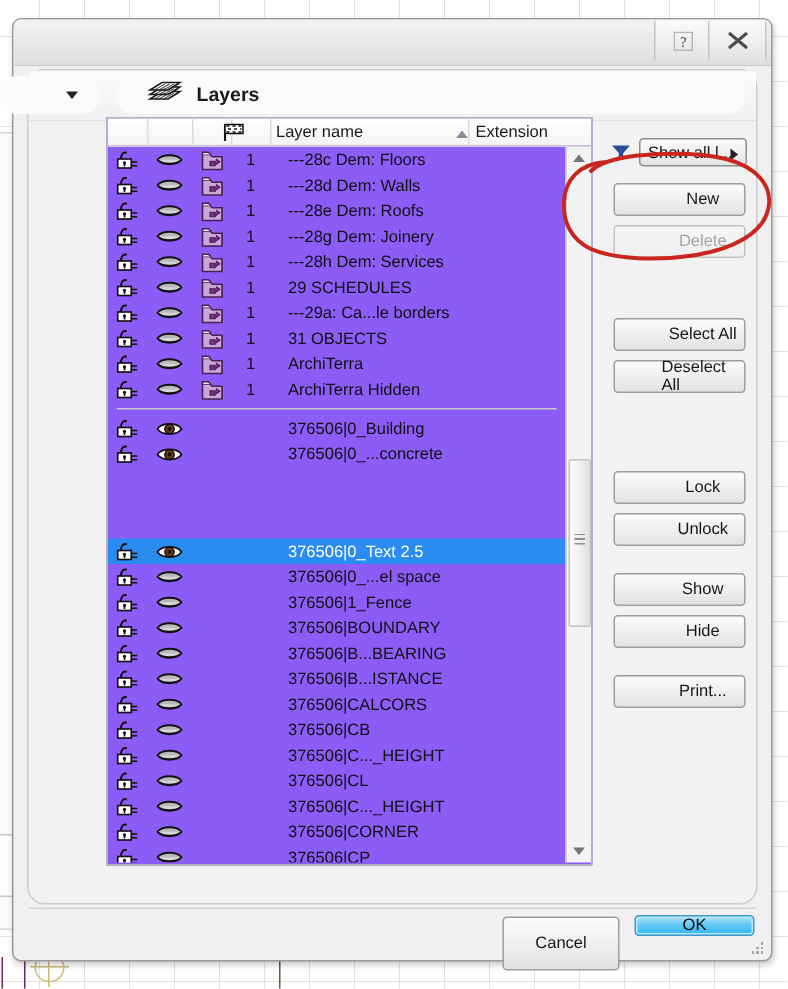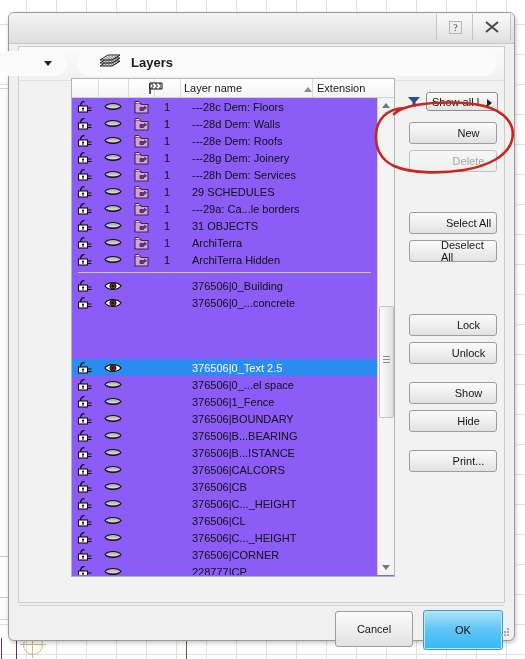--- a/index.html
+++ b/index.html
@@ -139,21 +139,21 @@
   #btn-help { right: 40px; }
   #btn-close { right: 3px; border-right: 1px solid #c4c4c4; }
 
   
   #inner-panel {
     position: absolute;
     left: 9px; top: 33px;
     width: 485px; height: 555px;
     background: #f2f2f2;
     border: 1px solid #cccccc;
-    border-radius: 0;
+    border-radius: 12px;
   }
 
   #panel-header {
     position: absolute;
     left: 0; top: 0; right: 0; height: 33px;
     background: linear-gradient(to bottom, #fbfbfb, #f1f1f1);
     border-bottom: 1px solid #e0e0e0;
     border-radius: 3px 3px 0 0;
   }
   #panel-collapse-arrow {
@@ -341,21 +341,21 @@
     box-sizing: border-box;
   }
   #btn-cancel {
     left: 326px; top: 598px;
     background: linear-gradient(to bottom, #fbfbfb, #efefef 50%, #e2e2e2);
     border: 1px solid #9d9d9d;
     color: #171717;
   }
   #btn-ok {
     left: 414px; top: 597px;
-    width: 80px; height: 40px;
+    width: 80px; height: 14px;
     background: linear-gradient(to bottom, #aee4fb, #64c8f5 45%, #35b7f2);
     border: 1px solid #3d9ad0;
     color: #0b0b0b;
     box-shadow: 0 0 0 1px #bfe8fb inset;
   }
   #resize-grip {
     position: absolute;
     right: 4px; bottom: 3px;
     width: 10px; height: 10px;
     background:
@@ -1009,21 +1009,21 @@
               </svg>
             </div>
             <div class="cell-vis">
               <svg width="18" height="12" viewBox="0 0 18 12">
                 <path d="M1 5.5 C4 1.5, 14 1.5, 17 5.5 C14 9.5, 4 9.5, 1 5.5 Z" fill="#b9b9b9" stroke="#111" stroke-width="1.2"></path>
                 <path d="M1 5.5 C5 8.8, 13 8.8, 17 5.5" fill="#d6d6d6" stroke="#111" stroke-width="1"></path>
               </svg>
             </div>
             <div class="cell-folder"></div>
             <div class="cell-num"></div>
-            <div class="cell-name">228777|CP</div>
+            <div class="cell-name">376506|CP</div>
           </div>
           <div class="layer-row">
             <div class="cell-lock">
               <svg width="16" height="13" viewBox="0 0 16 13">
                 <path d="M3.5 6.5 C3.5 2.5, 5.5 1.2, 7.5 1.8" fill="none" stroke="#111" stroke-width="1.3"></path>
                 <rect x="1.5" y="6" width="9" height="6" fill="#ffffff" stroke="#111" stroke-width="1.1"></rect>
                 <circle cx="6" cy="8.6" r="1.1" fill="#111"></circle>
                 <path d="M6 9.4 L6 11" stroke="#111" stroke-width="1.1"></path>
                 <path d="M11 8 L14.5 8 M11 10.5 L14.5 10.5" stroke="#111" stroke-width="1.1"></path>
               </svg>

